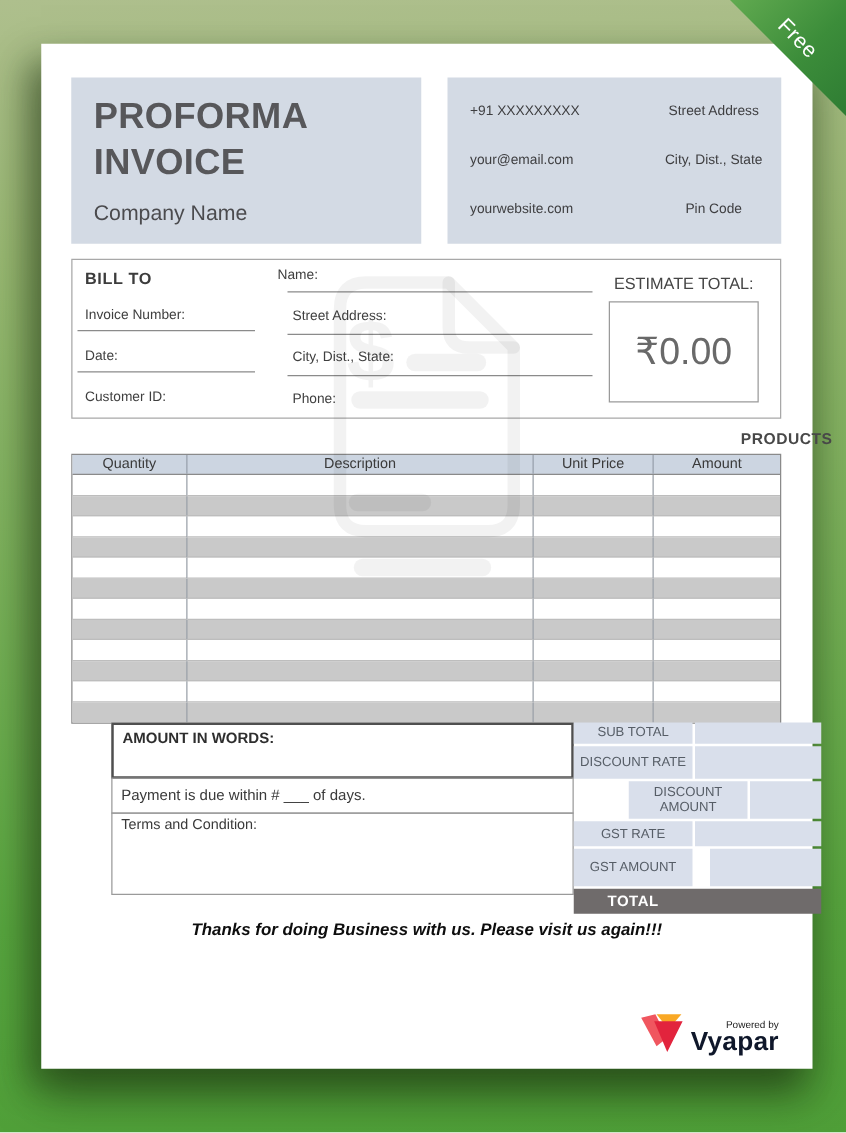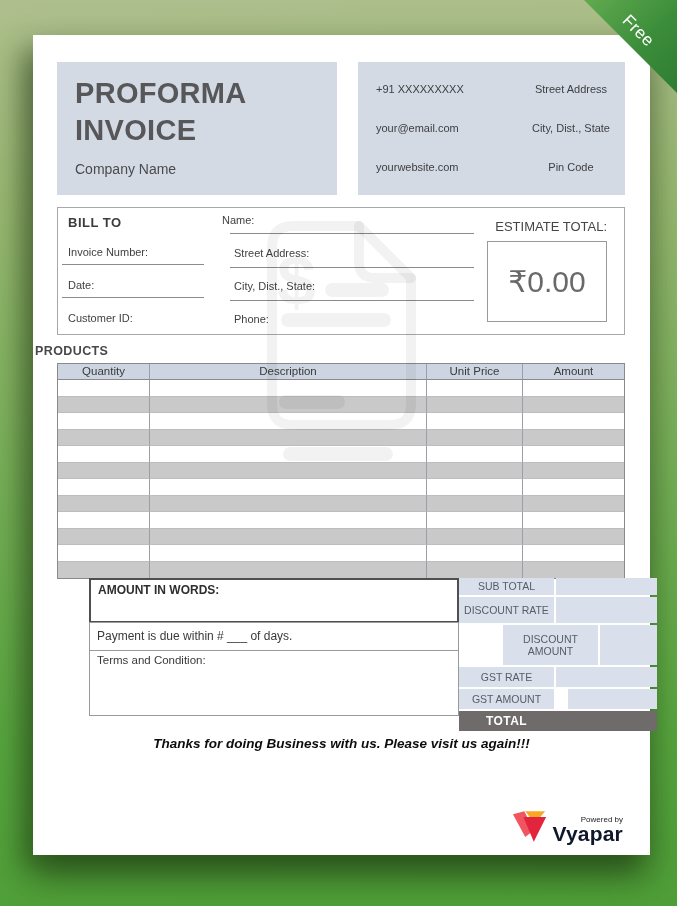--- a/index.html
+++ b/index.html
@@ -12,40 +12,40 @@
   .page { position:absolute; left:33px; top:35px; width:617px; height:820px; background:#fff;
           box-shadow:-12px 14px 24px rgba(25,45,15,.35), 0 20px 34px rgba(20,40,10,.5); }
 
   
   .watermark { position:absolute; left:228px; top:184px; z-index:3; pointer-events:none; }
 
   
   .header-row { position:absolute; left:24px; top:27px; width:568px; height:133px; display:flex; }
   .title-box { width:280px; background:#d3dae4; padding:13px 0 0 18px; box-sizing:border-box; }
   .title-line { font-size:29px; font-weight:bold; color:#57575a; line-height:37px; letter-spacing:.3px; }
-  .company { font-size:14px; color:#4b4b4e; margin-top:12px; }
+  .company { font-size:17px; color:#4b4b4e; margin-top:12px; }
   .contact-box { flex:1; margin-left:21px; background:#d3dae4; display:flex; justify-content:space-between;
                  padding:21px 15px 22px 18px; box-sizing:border-box; }
   .contact-col { display:flex; flex-direction:column; justify-content:space-between; font-size:11px; color:#3e3e40; }
   .contact-col.right { text-align:right;align-items:center; }
 
   
   .billto { position:absolute; left:24px; top:172px; width:568px; height:128px;
             border:1px solid #a8a8a8; box-sizing:border-box; }
   .billto .abs { position:absolute; }
   .bt-head { left:10px; top:7px; font-size:13px; font-weight:bold; color:#3c3c3c; letter-spacing:.5px;text-align:right; }
   .f-label { font-size:11px; color:#3f3f3f; }
   .f-line { border-bottom:1px solid #8b8b8b; height:0; }
-  .est-label { left:429px; top:11px; width:120px; text-align:right; font-size:13px; color:#454545; }
+  .est-label { left:429px; top:11px; width:120px; text-align:center; font-size:13px; color:#454545; }
   .est-box { left:429px; top:33px; width:118px; height:79px; border:1px solid #9a9a9a;
              display:flex; align-items:center; justify-content:center; }
   .est-box span { font-size:30px; color:#696969; }
 
   
-  .products-title { position:absolute; left:2px; top:309px; width:100%; text-align:left;
+  .products-title { position:absolute; left:16px; top:309px; width:100%; text-align:right;
                     font-size:12.5px; font-weight:bold; color:#484848; letter-spacing:.4px; }
   .table { position:absolute; left:24px; top:328px; width:568px; border:1px solid #8a8a8a; box-sizing:border-box; }
   .t-head, .t-row { display:grid; grid-template-columns:92px 277px 96px 1fr; }
   .t-head { height:15px; background:#ccd5e1; border-bottom:1px solid #8a8a8a; }
   .t-head .hcell { font-size:11.5px; color:#3a3a3a; text-align:center; line-height:14px;
                    border-right:1px solid #97a0ac; }
   .t-head .hcell:last-child { border-right:none; }
   .t-row { height:16.5px; }
   .t-row.gray { background:#c9c9c9; }
   .t-row .cell { border-right:1px solid #9aa0a8; border-bottom:1px solid #bdbdbd; box-sizing:border-box; }
@@ -56,22 +56,22 @@
   .bottom { position:absolute; left:24px; top:543px; width:568px; display:flex;margin-left:32px; }
   .left-col { width:370px; box-sizing:border-box; }
   .aiw-box { height:45px; border:2px solid #4f4f4f; box-sizing:border-box; padding:3px 7px;
              font-size:12px; font-weight:bold; color:#2e2e2e; background:#fff; }
   .pay-box { height:29px; border:1px solid #9a9a9a; margin-top:-1px; box-sizing:border-box;
              padding:6px 7px; font-size:12px; color:#3a3a3a; }
   .terms-box { height:66px; border:1px solid #9a9a9a; margin-top:-1px; box-sizing:border-box;
                padding:3px 7px; font-size:11.5px; color:#3a3a3a; }
   .totals-col { width:198px; }
   .sum-row { display:flex; margin-bottom:2px; }
-  .sum-row.r0 { height:17px; } .sum-row.r1 { height:26px; } .sum-row.r2 { height:40px;padding-left:44px; }
-  .sum-row.r3 { height:20px; } .sum-row.r4 { height:20px;gap:12px; }
+  .sum-row.r0 { height:17px; } .sum-row.r1 { height:26px; } .sum-row.r2 { height:30px;padding-left:44px; }
+  .sum-row.r3 { height:20px; } .sum-row.r4 { height:30px;gap:12px; }
   .sum-label { width:95px; background:#d9dfeb; color:#565d66; font-size:10.5px; line-height:1.15;
                display:flex; align-items:center; justify-content:center; text-align:center; }
   .sum-value { flex:1; margin-left:2px; background:#d9dfeb; }
   .total-row { display:flex; height:20px; background:#6f6b6b; }
   .total-label { width:95px; color:#fff; font-weight:bold; font-size:12px; letter-spacing:.4px;
                  display:flex; align-items:center; justify-content:center; }
   .total-value { flex:1; }
 
   
   .thanks { position:absolute; left:0; top:701px; width:100%; text-align:center;

